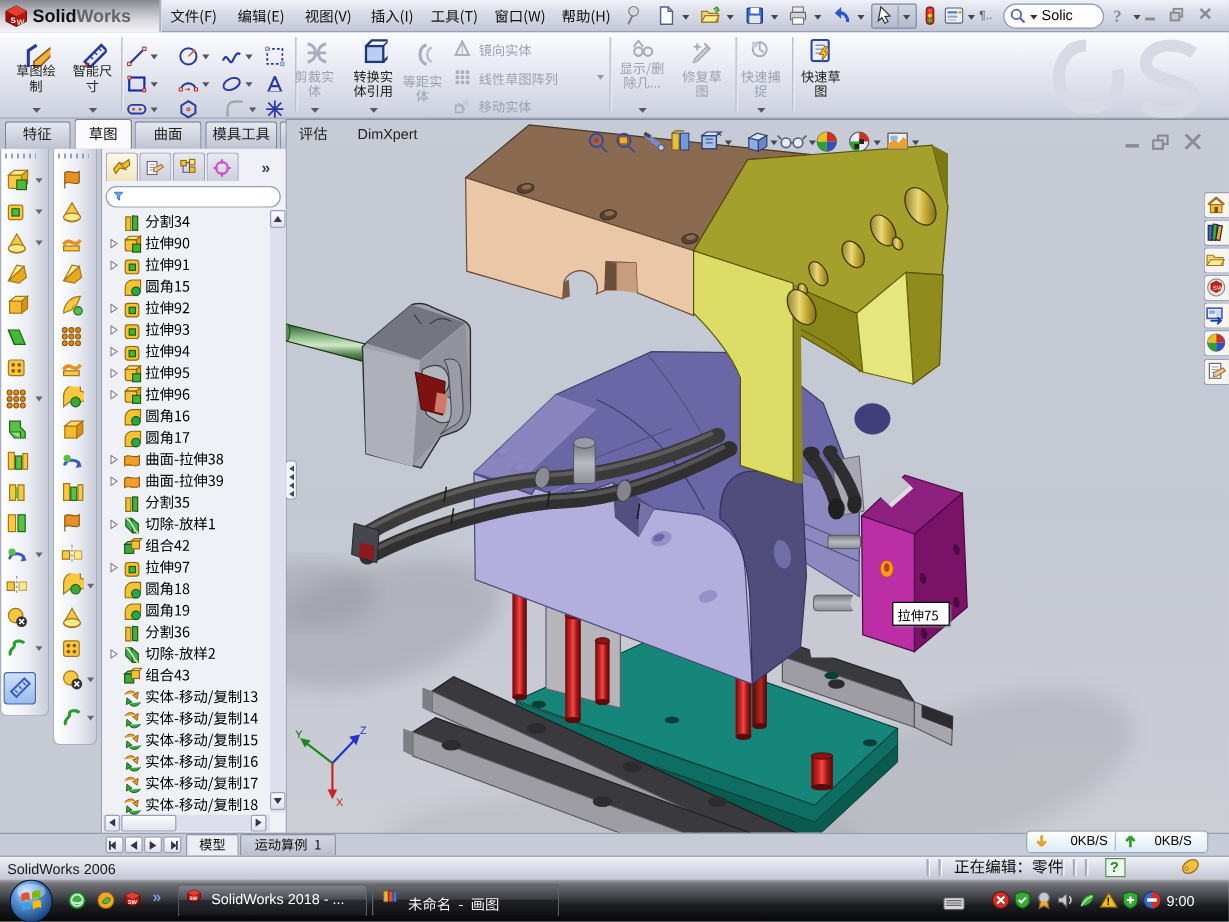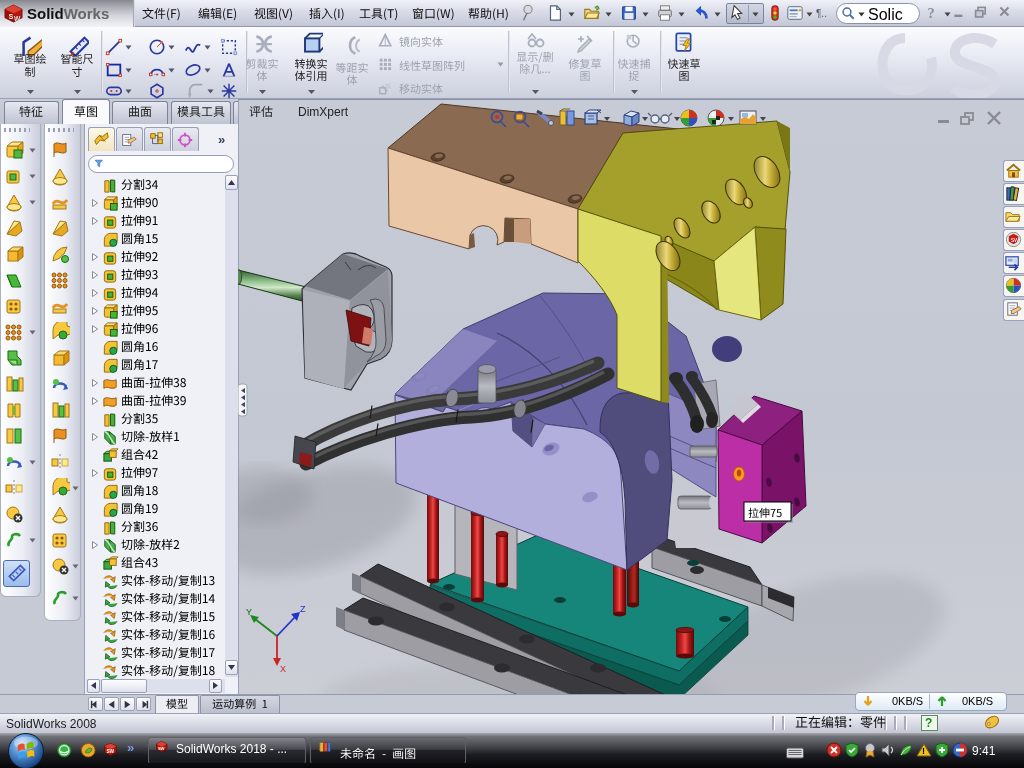--- a/index.html
+++ b/index.html
@@ -120,21 +120,21 @@
     </svg>
     <div class="abs" style="left:816px;top:8px;font-size:10px;color:#556">¶..</div>
     <div class="abs" style="left:836px;top:3px;width:84px;height:21px;background:#fff;border:1px solid #8a93ac;border-radius:11px"></div>
     <svg class="abs " style="left:841px;top:6px" width="15" height="15" viewBox="0 0 20 20">
       <circle cx="8" cy="8" r="5.2" fill="none" stroke="#4a6ab0" stroke-width="2"></circle>
       <path d="M12 12l5 5" stroke="#4a6ab0" stroke-width="2.4"></path>
     </svg>
     <svg class="abs" style="left:858px;top:12px" width="7" height="5" viewBox="0 0 7 5">
       <path d="M0.5 0.5h6L3.5 4.5z" fill="#333"></path>
     </svg>
-    <div class="abs" style="left:868px;top:6px;font-size:16px;color:#000">Solic</div>
+    <div class="abs" style="left:868px;top:6px;font-size:12px;color:#000">Solic</div>
     <svg class="abs " style="left:924px;top:4px" width="18" height="18" viewBox="0 0 20 20">
       <text x="4" y="16" font-size="16" font-weight="bold" fill="#8890a0" font-family="Liberation Serif">?</text>
     </svg>
     <svg class="abs" style="left:944px;top:12px" width="7" height="5" viewBox="0 0 7 5">
       <path d="M0.5 0.5h6L3.5 4.5z" fill="#444"></path>
     </svg>
     <svg class="abs " style="left:952px;top:5px" width="16" height="16" viewBox="0 0 20 20">
       <rect x="3" y="12" width="10" height="3" fill="#8a8a94"></rect>
     </svg>
     <svg class="abs " style="left:974px;top:5px" width="16" height="16" viewBox="0 0 20 20">
@@ -1017,21 +1017,21 @@
     </svg>
     <div class="abs sbtn" style="left:136px;top:697px;width:15px;height:14px"></div>
     <svg class="abs " style="left:137px;top:698px" width="13" height="13" viewBox="0 0 14 14">
       <g fill="#334">
         <path d="M11 7L6 3v8zM10.4 3H12v8h-1.6z"></path>
       </g>
     </svg>
     <div class="abs mtab act" style="left:155px;top:695px;width:44px"></div>
     <div class="abs mtab" style="left:200px;top:695px;width:80px"></div>
     <div class="abs" id="statusbar"></div>
-    <div class="abs" style="left:6px;top:717px;font-size:12px;color:#1a1a1a">SolidWorks 2008</div>
+    <div class="abs" style="left:6px;top:717px;font-size:12px;color:#1a1a1a">SolidWorks 2006</div>
     <div class="abs ssep" style="left:772px;top:716px"></div>
     <div class="abs ssep" style="left:782px;top:716px"></div>
     <div class="abs ssep" style="left:884px;top:716px"></div>
     <div class="abs ssep" style="left:894px;top:716px"></div>
     <div class="abs ssep" style="left:904px;top:716px"></div>
     <div class="abs" style="left:921px;top:715px;width:17px;height:16px;background:#eef6ee;border:1px solid #5a8a5a"></div>
     <div class="abs" style="left:925px;top:716px;font-size:12px;font-weight:bold;color:#1a8a1a">?</div>
     <svg class="abs " style="left:982px;top:714px" width="20" height="18" viewBox="0 0 20 20">
       <ellipse cx="10" cy="9" rx="8" ry="5.5" fill="#f0c040" stroke="#a07010" stroke-width="1.2" transform="rotate(-35 10 9)"></ellipse>
       <circle cx="6.5" cy="11" r="1.5" fill="#fff" stroke="#a07010"></circle>
@@ -1159,21 +1159,21 @@
     </svg>
     <svg class="abs " style="left:934px;top:742px" width="16" height="16" viewBox="0 0 16 16">
       <path d="M8 1l6 2v5c0 4-3 6-6 7-3-1-6-3-6-7V3z" fill="#38a838" stroke="#156015"></path>
       <path d="M8 5v6M5 8h6" stroke="#fff" stroke-width="1.8"></path>
     </svg>
     <svg class="abs " style="left:952px;top:742px" width="16" height="16" viewBox="0 0 16 16">
       <circle cx="8" cy="8" r="7" fill="#3868c8" stroke="#183878"></circle>
       <path d="M8 1a7 7 0 0 1 0 14z" fill="#d03028"></path>
       <rect x="4" y="6.6" width="8" height="2.8" fill="#fff"></rect>
     </svg>
-    <div class="abs" id="tray" style="left:972px;top:744px">9:41</div>
+    <div class="abs" id="tray" style="left:972px;top:744px">9:00</div>
     <svg width="0" height="0" style="position:absolute">
       <defs>
 <radialGradient id="orbG2" cx="0.38" cy="0.3" r="0.85">
 <stop offset="0" stop-color="#c6e0fa"></stop>
           <stop offset="0.35" stop-color="#5a96d8"></stop>
           <stop offset="0.8" stop-color="#1c4884"></stop>
           <stop offset="1" stop-color="#0c2448"></stop>
 </radialGradient>
       </defs>
     </svg>

